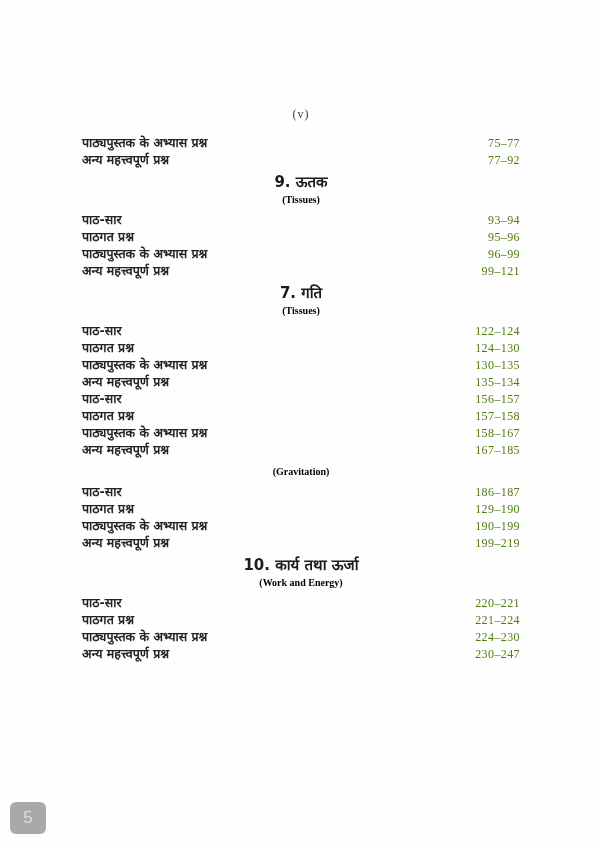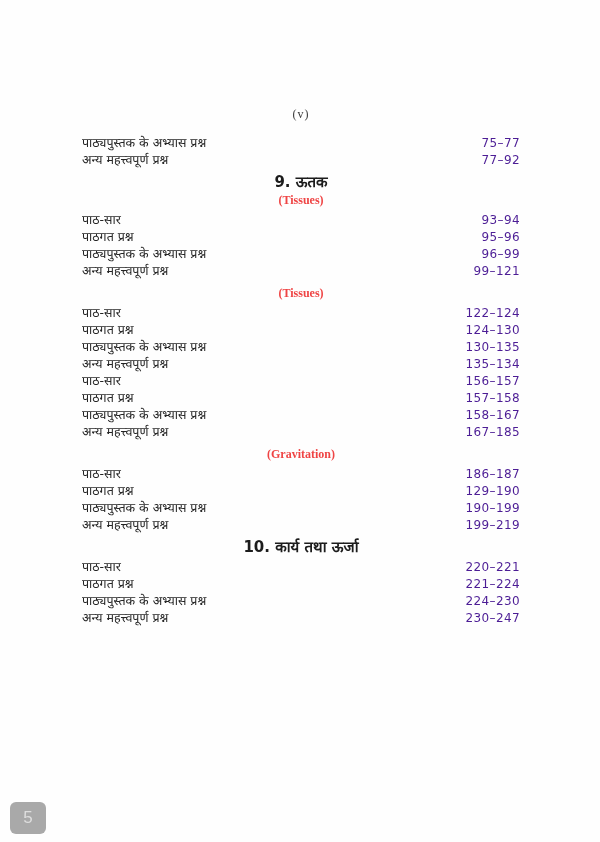--- a/index.html
+++ b/index.html
@@ -29,43 +29,44 @@
     margin-bottom: 12px;
   }
   .row {
     display: flex;
     justify-content: space-between;
     align-items: baseline;
     height: 17px;
     font-size: 12.5px;
     line-height: 17px;
   }
-  .row .label { color: #242424; }
+  .row .label { color: #242424; font-weight: bold; }
   .row .pages {
     font-size: 12px;
     letter-spacing: 0.4px;
-    color: #4c1d95;
+    color: #4d7c0f;
     white-space: nowrap;
+    font-family: Liberation Serif, serif;
   }
   .chapter-head {
     text-align: center;
     margin: 5px 0 2px 0;
   }
   .chapter-head .hi {
     font-size: 15px;
     font-weight: bold;
     line-height: 18px;
     color: #1c1c1c;
   }
   .chapter-head .en {
     font-family: "Liberation Serif", serif;
-    font-size: 12px;
+    font-size: 10px;
     font-weight: bold;
     line-height: 18px;
-    color: #ef4444;
+    color: #000000;
   }
   .page-badge {
     position: absolute;
     left: 10px;
     top: 802px;
     width: 36px;
     height: 32px;
     background: #a9a9a9;
     border-radius: 6px;
     display: flex;
@@ -108,20 +109,21 @@
     <div class="row">
       <span class="label">पाठ्यपुस्तक के अभ्यास प्रश्न</span>
       <span class="pages">96–99</span>
     </div>
     <div class="row">
       <span class="label">अन्य महत्त्वपूर्ण प्रश्न</span>
       <span class="pages">99–121</span>
     </div>
 
     <div class="chapter-head">
+      <div class="hi">7. गति</div>
       <div class="en">(Tissues)</div>
     </div>
     <div class="row">
       <span class="label">पाठ-सार</span>
       <span class="pages">122–124</span>
     </div>
     <div class="row">
       <span class="label">पाठगत प्रश्न</span>
       <span class="pages">124–130</span>
     </div>
@@ -166,20 +168,21 @@
       <span class="label">पाठ्यपुस्तक के अभ्यास प्रश्न</span>
       <span class="pages">190–199</span>
     </div>
     <div class="row">
       <span class="label">अन्य महत्त्वपूर्ण प्रश्न</span>
       <span class="pages">199–219</span>
     </div>
 
     <div class="chapter-head">
       <div class="hi">10. कार्य तथा ऊर्जा</div>
+      <div class="en">(Work and Energy)</div>
     </div>
     <div class="row">
       <span class="label">पाठ-सार</span>
       <span class="pages">220–221</span>
     </div>
     <div class="row">
       <span class="label">पाठगत प्रश्न</span>
       <span class="pages">221–224</span>
     </div>
     <div class="row">

